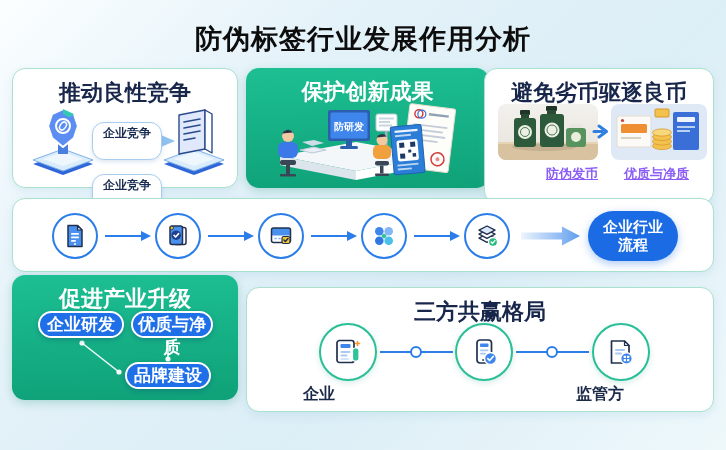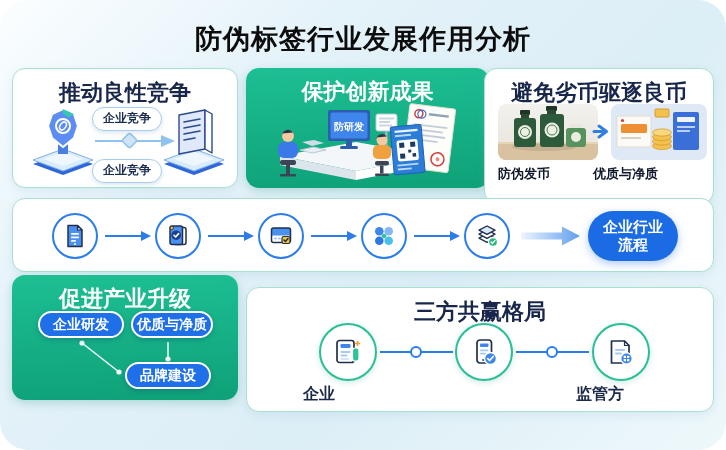--- a/index.html
+++ b/index.html
@@ -1,38 +1,38 @@
 <!DOCTYPE html>
 <html><head>
 <meta charset="utf-8">
 <style>
   html,body{margin:0;padding:0;}
   body{width:726px;height:450px;overflow:hidden;font-family:"Liberation Sans",sans-serif;}
   .stage{position:relative;width:726px;height:450px;
-    background:linear-gradient(135deg,#fbfeff 0%,#e4f2f9 30%,#dceef6 62%,#eef8fb 100%);border-radius:28px;}
+    background:linear-gradient(135deg,#fbfeff 0%,#e4f2f9 30%,#dceef6 62%,#eef8fb 100%);}
   .main-title{position:absolute;top:21px;left:0;width:100%;text-align:center;
     font-size:27px;font-weight:bold;color:#0d0d0d;letter-spacing:1px;}
   .panel{position:absolute;border-radius:13px;box-sizing:border-box;}
   .panel.white{background:#ffffff;border:1px solid #a9e1cd;box-shadow:0 3px 10px rgba(120,180,205,.18);}
   .panel.green{background:linear-gradient(178deg,#1dbf93 0%,#0fa178 100%);box-shadow:0 3px 10px rgba(16,140,110,.25);}
   .panel-title{position:relative;text-align:center;font-size:22px;font-weight:bold;color:#17264a;margin-top:9px;}
   .panel.green .panel-title{color:#ffffff;}
   .abs{position:absolute;}
-  .mini-pill{position:absolute;width:70px;height:24px;line-height:20px;background:#fff;
+  .mini-pill{position:absolute;width:70px;height:38px;line-height:20px;background:#fff;
     border:1px solid #a9cdf0;border-radius:12px;font-size:12px;font-weight:bold;color:#1b2c52;
-    text-align:center;box-sizing:border-box;box-shadow:0 2px 4px rgba(120,160,200,.25);}
+    text-align:center;box-sizing:border-box;box-shadow:0 2px 4px rgba(120,160,200,.25);margin-top:15px;}
   .tile{position:absolute;border-radius:8px;overflow:hidden;}
-  .tile-caption{position:absolute;text-align:left;font-size:13px;font-weight:bold;color:#0f172a;}
+  .tile-caption{position:absolute;text-align:right;font-size:13px;font-weight:bold;color:#8b5cf6;text-decoration:underline;}
   .flow-circle{position:absolute;width:46px;height:46px;border-radius:50%;border:2px solid #2b7de9;
     background:#fff;display:flex;align-items:center;justify-content:center;box-sizing:border-box;}
   .result-pill{position:absolute;left:575px;top:12px;width:90px;height:50px;border-radius:26px;
     background:#1b6ce4;color:#fff;font-weight:bold;font-size:15px;display:flex;flex-direction:column;
     align-items:center;justify-content:center;line-height:1.2;box-shadow:0 3px 8px rgba(27,108,228,.35);text-align:center;}
   .up-pill{position:absolute;height:27px;line-height:23px;background:#1e6fe8;border:2px solid #fff;
-    border-radius:15px;color:#fff;font-weight:bold;font-size:14px;text-align:center;box-sizing:border-box;
+    border-radius:15px;color:#fff;font-weight:bold;font-size:17px;text-align:center;box-sizing:border-box;
     box-shadow:0 2px 5px rgba(10,60,120,.3);}
   .win-circle{position:absolute;width:58px;height:58px;border:2.5px solid #2abf97;border-radius:50%;
     background:#fff;display:flex;align-items:center;justify-content:center;box-sizing:border-box;
     box-shadow:0 2px 6px rgba(40,160,130,.2);}
   .win-label{position:absolute;top:96px;width:90px;text-align:left;font-weight:bold;font-size:16px;color:#1c2a4a;}
   svg{display:block;}
 </style>
 </head>
 <body>
 

